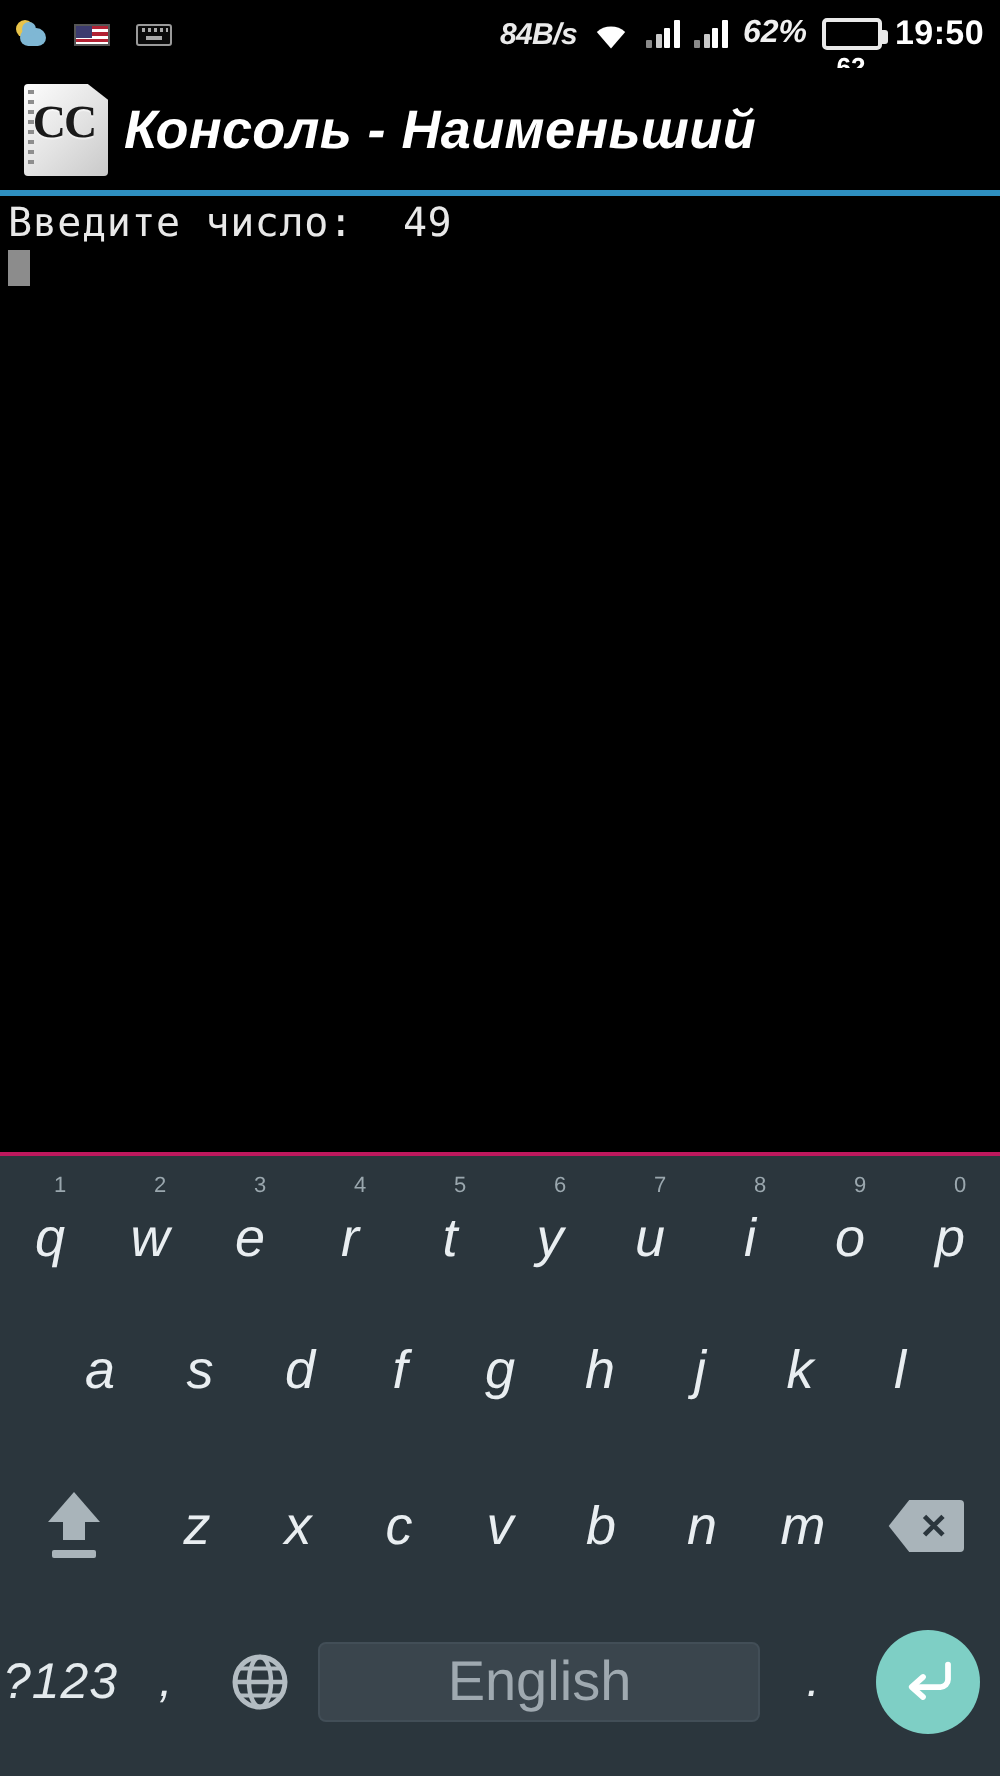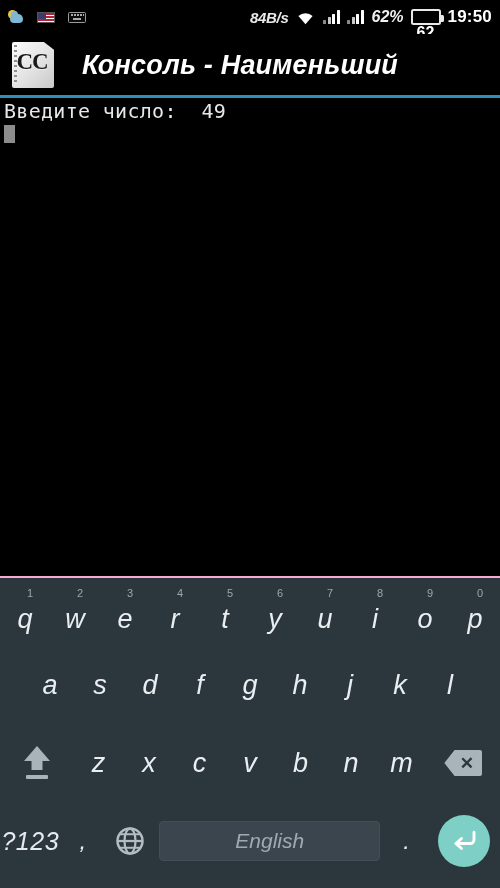--- a/index.html
+++ b/index.html
@@ -2,21 +2,21 @@
 <html><head>
 <meta charset="utf-8">
 <style>
   * { margin:0; padding:0; box-sizing:border-box; }
   html, body {
     width:500px; height:888px;
     background:#000;
     font-family:"Liberation Sans", sans-serif;
     overflow:hidden;
   }
-  .screen { position:relative; width:500px; height:627px; background:#f9a8d4; }
+  .screen { position:relative; width:500px; height:627px; background:#be185d; }
 
   
   .statusbar {
     position:absolute; left:0; top:0; width:500px; height:34px;
     background:#000; display:flex; align-items:center;
     padding:0 8px;
   }
   .sb-left { display:flex; align-items:center; gap:13px; }
   .sb-right {
     margin-left:auto; display:flex; align-items:center; gap:7px;
@@ -82,27 +82,27 @@
 
   .icon-battery {
     width:30px; height:16px; border:2px solid #e9e9e9; border-radius:2.5px;
     position:relative; display:flex; align-items:center; justify-content:center;
   }
   .icon-battery:after {
     content:""; position:absolute; right:-5px; top:4px;
     width:3px; height:7px; background:#e9e9e9; border-radius:0 1.5px 1.5px 0;
   }
   .icon-battery span {
-    font-size:16px; font-weight:700; color:#fff; line-height:1;margin-top:32px;
+    font-size:13px; font-weight:700; color:#fff; line-height:1;margin-top:32px;
   }
 
   
   .titlebar {
     position:absolute; left:0; top:34px; width:500px; height:62px;
-    background:#000; display:flex; align-items:center; padding-left:12px; gap:28px;
+    background:#000; display:flex; align-items:center; padding-left:12px; gap:8px;
   }
   .app-icon { width:42px; height:46px; position:relative; flex:0 0 auto; }
   .app-icon .page {
     position:absolute; inset:0;
     background:linear-gradient(135deg,#fdfdfd 0%, #e2e2e2 55%, #c9c9c9 100%);
     border-radius:2px;
     clip-path:polygon(0 0, 76% 0, 100% 17%, 100% 100%, 0 100%);
     box-shadow:0 0 1px #000;
   }
   .app-icon .holes {
@@ -207,21 +207,21 @@
   .spacebar {
     flex:4.2 1 0; display:flex; align-items:center; justify-content:center;
     padding:0 4px;
   }
   .spacebar .bar {
     width:100%; height:40px; background:#3a454d; border-radius:4px;
     display:flex; align-items:center; justify-content:center;
     border:1px solid #424e57;
   }
   .spacebar .bar span {
-    font-style:italic; font-size:21px; color:#9fa9b0;
+    font-size:28px; color:#9fa9b0;
   }
   .enterkey { flex:1.35 1 0; display:flex; align-items:center; justify-content:center; }
   .enter-circle {
     width:52px; height:52px; border-radius:50%;
     background:#7ecfc5; display:flex; align-items:center; justify-content:center;
   }
   .dot-comma { flex:0.85 1 0; }
   .dot-period { flex:0.85 1 0; }
   .key-q123 { flex:1.15 1 0; }
   .key-globe { flex:0.95 1 0; }

